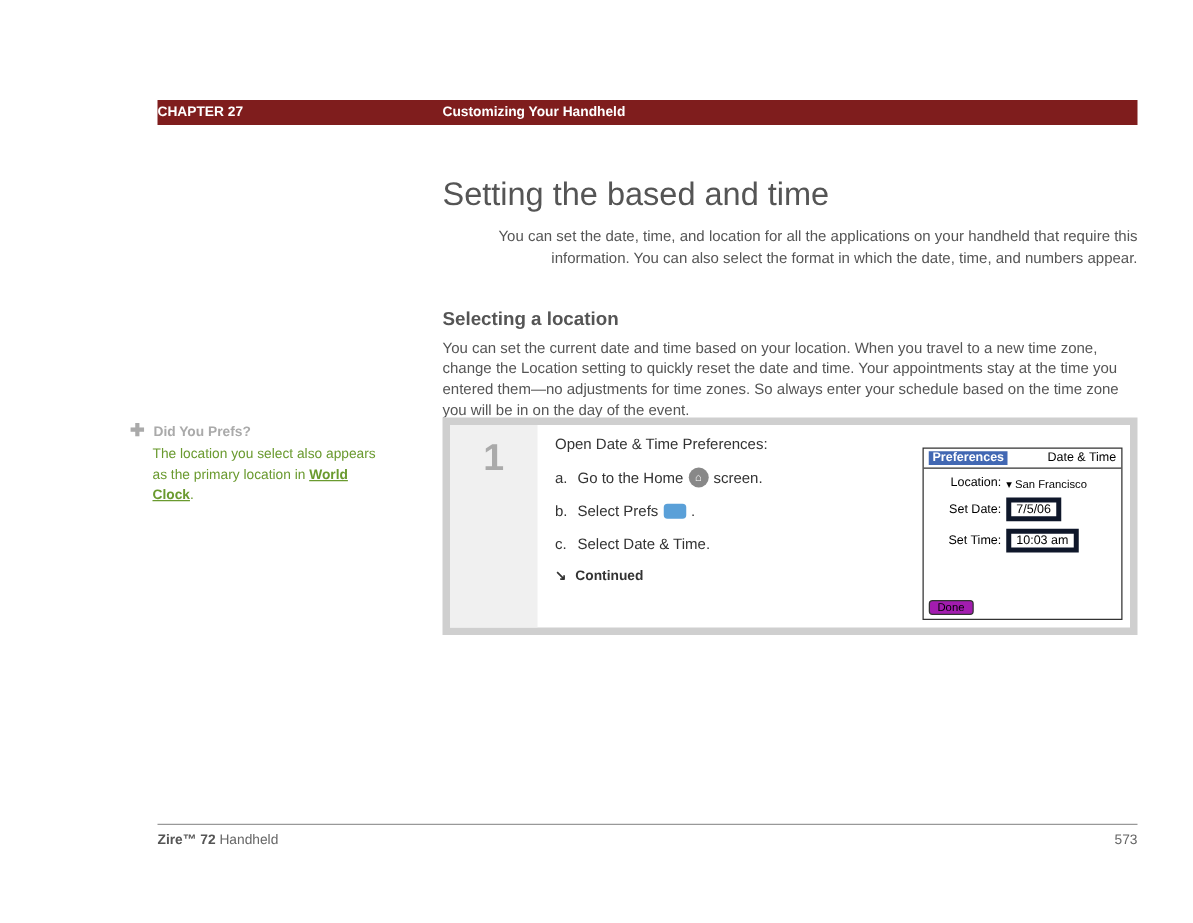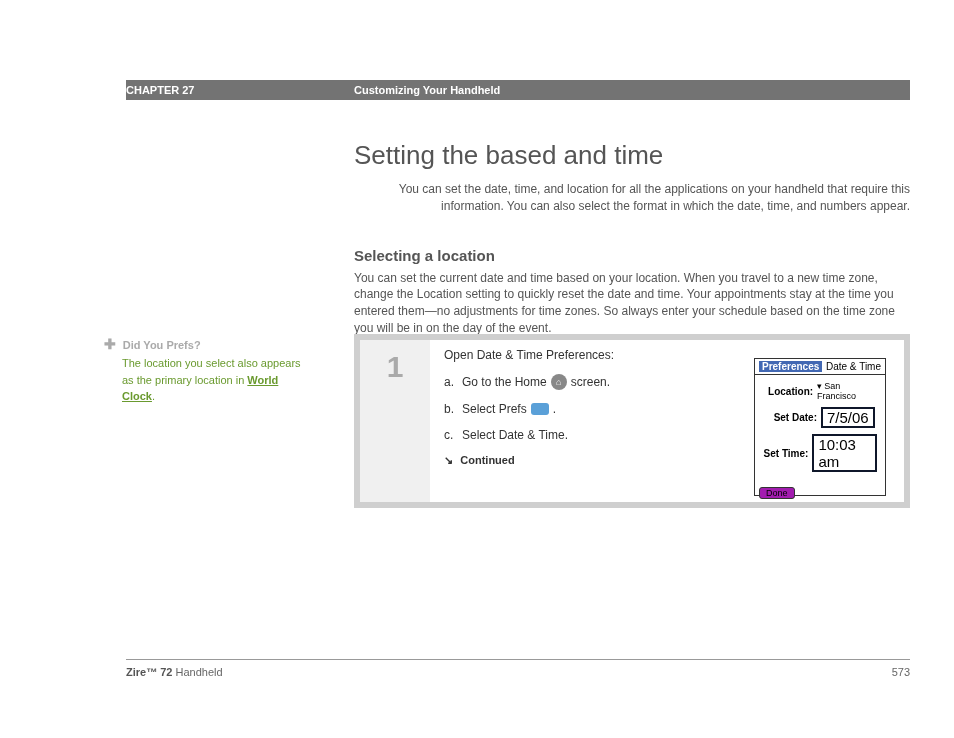--- a/index.html
+++ b/index.html
@@ -6,21 +6,21 @@
     margin: 0;
     padding: 0;
     font-family: Arial, Helvetica, sans-serif;
     background: #fff;
     width: 954px;
     height: 738px;
     position: relative;
     overflow: hidden;
   }
   .orange-bar {
-    background: #737373;
+    background: #7f1d1d;
     height: 20px;
     position: absolute;
     top: 80px;
     left: 44px;
     right: 44px;
     display: flex;
     align-items: center;
     color: #fff;
     font-size: 11px;
     font-weight: bold;
@@ -158,22 +158,22 @@
     font-size: 9px;
     color: #fff;
   }
   .inline-icon.prefs {
     background: #5aa0d8;
     border-radius: 3px;
     width: 18px;
     height: 12px;
   }
   .device-screen {
-    width: 132px;
-    margin: 18px 18px 0 0;
+    width: 160px;
+    margin: 18px 6px 0 0;
     border: 1px solid #333;
     font-family: Arial, sans-serif;
     font-size: 10px;
     background: #fff;
     height: 138px;
     box-sizing: border-box;
     display: flex;
     flex-direction: column;
   }
   .device-header {
@@ -191,29 +191,29 @@
   .device-body {
     padding: 6px 8px;
     flex: 1;
   }
   .device-row {
     display: flex;
     margin-bottom: 6px;
     align-items: center;
   }
   .device-label {
-    font-weight: bold;
+    font-weight: normal;
     width: 54px;
     text-align: right;
     padding-right: 4px;
   }
   .device-value {
-    border: 2px solid #0f172a;
+    border: 4px solid #0f172a;
     padding: 0 4px;
-    font-size: 15px;
+    font-size: 10px;
   }
   .device-dropdown {
     font-size: 9px;
   }
   .device-footer {
     padding: 3px 4px;
   }
   .done-btn {
     border: 1px solid #333;
     border-radius: 3px;

